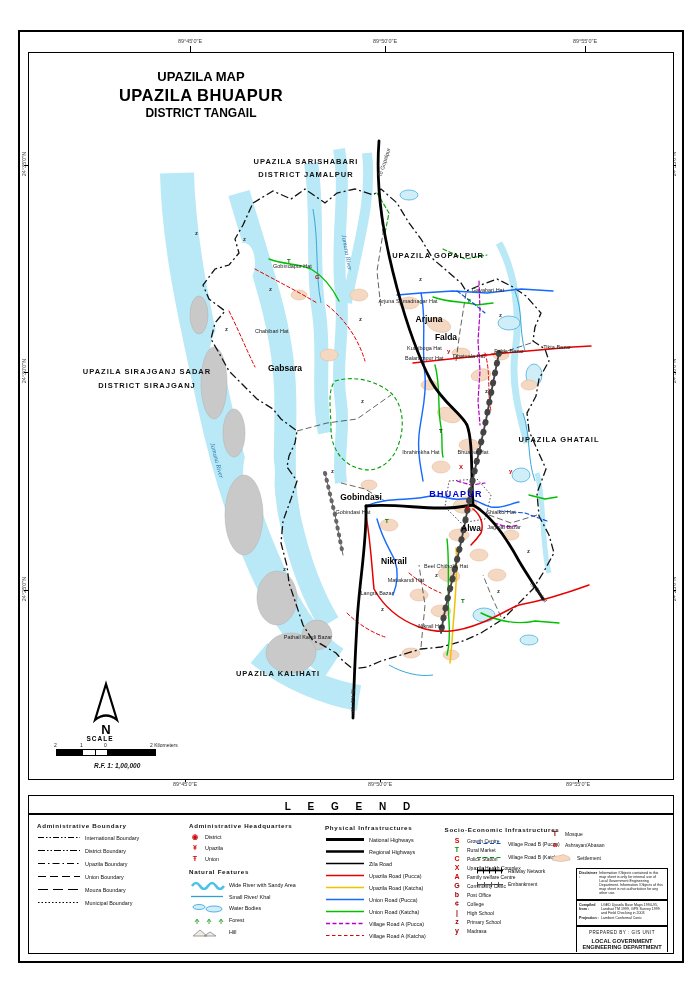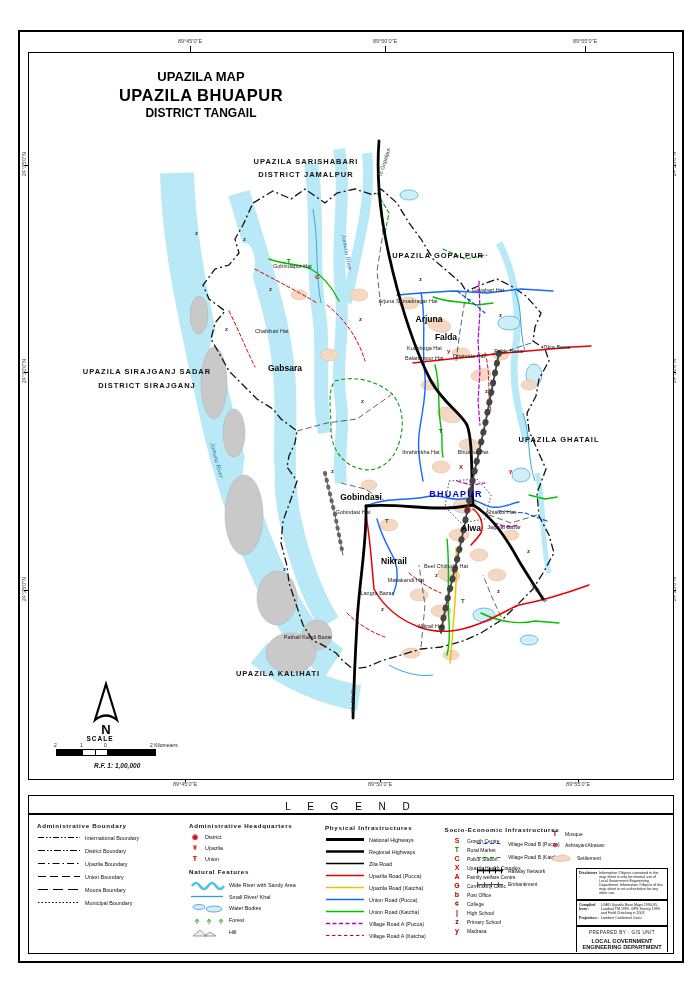--- a/index.html
+++ b/index.html
@@ -41,21 +41,21 @@
   .uk{stroke:#00c000;stroke-width:1.4;}
   .vap{stroke:#b400c8;stroke-width:1.2;stroke-dasharray:4 2.5;}
   .vak{stroke:#e60000;stroke-width:1;stroke-dasharray:3.5 2.5;}
   .vbp{stroke:#0050dc;stroke-width:1.1;stroke-dasharray:4 2.5;}
   .vbk{stroke:#00a000;stroke-width:1.1;stroke-dasharray:4 2.5;}
   .khl{stroke:#3aa6dc;stroke-width:1;fill:none;}
   .emb{stroke:#666;stroke-width:1;}
   .embh{stroke:#666;stroke-width:4;stroke-dasharray:1 6;}
   
   .lg-head{position:absolute;left:0;top:0;width:100%;height:17px;border-bottom:2.5px solid #000;text-align:center;}
-  .lg-head span{font-size:10px;font-weight:normal;letter-spacing:7px;line-height:17px;}
+  .lg-head span{font-size:10px;font-weight:bold;letter-spacing:7px;line-height:17px;}
   .lg-col{position:absolute;}
   .lg-title{font-size:6.2px;font-weight:bold;letter-spacing:.7px;color:#111;margin-bottom:4px;white-space:nowrap;}
   .lg-item{display:flex;align-items:center;gap:4px;}
   .lg-lab{font-size:5.4px;color:#111;white-space:nowrap;}
   .lg-sym{display:inline-block;width:12px;text-align:center;font-weight:bold;font-size:7px;line-height:8px;}
   .red{color:#d40000;}.grn{color:#009900;}.mar{color:#a00000;}.dkr{color:#8b0000;}
   .nbox{position:absolute;border:1px solid #000;font-size:3.6px;color:#111;}
   .nbox .bl{font-weight:bold;}
   .swl{flex:0 0 auto;}
   

